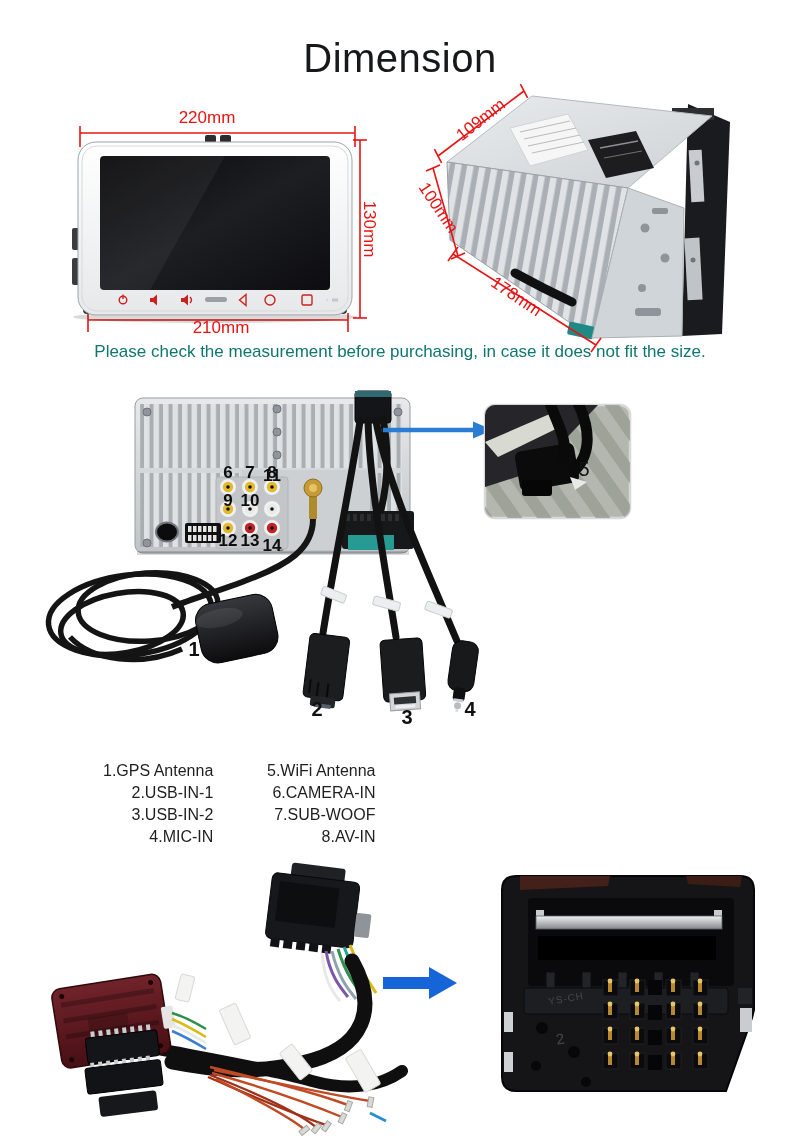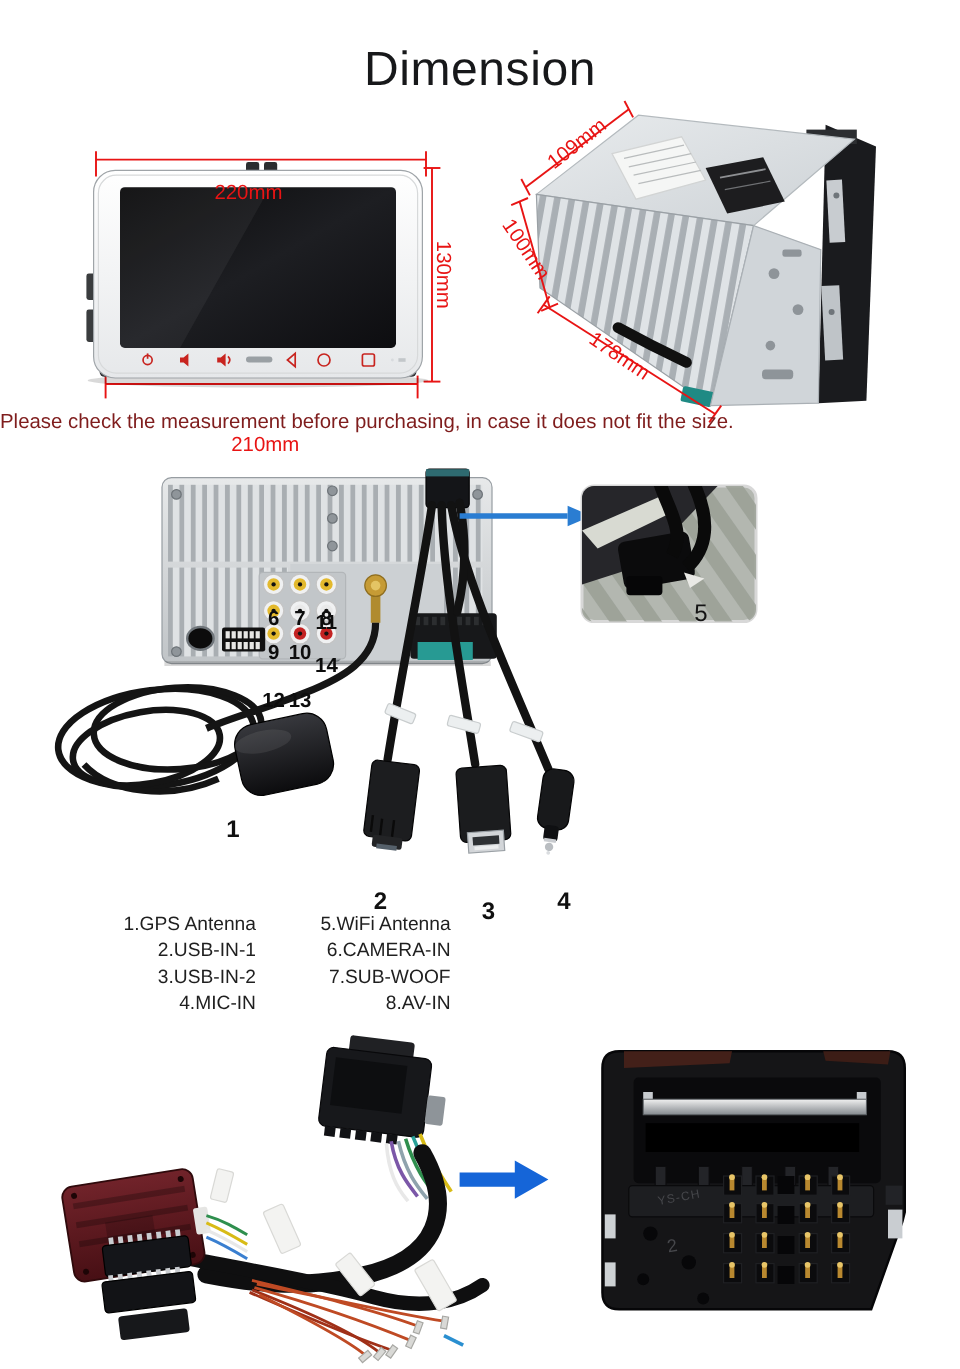--- a/index.html
+++ b/index.html
@@ -1,23 +1,23 @@
 <!DOCTYPE html>
 <html><head>
 <meta charset="utf-8">
 <style>
   html,body{margin:0;padding:0;background:#ffffff;}
   #canvas{position:relative;width:800px;height:1141px;background:#ffffff;overflow:hidden;
           font-family:"Liberation Sans","DejaVu Sans",sans-serif;}
   .abs{position:absolute;}
-  .ctr{transform:translate(-50%,-50%);margin-top:43px;}
+  .ctr{transform:translate(-50%,-50%);}
   #page-title{left:0;top:36px;width:800px;text-align:center;font-size:40px;font-weight:300;
               color:#17181a;letter-spacing:.5px;}
   .dim{color:#e81414;font-size:17px;font-weight:400;white-space:nowrap;}
-  #note{left:0;top:342px;width:800px;font-size:17px;color:#7f1d1d;}
+  #note{left:0;top:342px;width:800px;text-align:center;font-size:17px;color:#0f766e;}
   .jacknum{font-size:17px;font-weight:700;color:#0d0d0d;white-space:nowrap;}
   .cabnum{font-size:20px;font-weight:600;color:#101010;}
   .insetnum{font-size:20px;font-weight:400;color:#141414;}
   .legend-col{position:absolute;top:760px;}
   .legend-col span{display:block;line-height:22px;font-size:16px;color:#1f1f1f;white-space:nowrap;text-align:right;}
   .legend-col span.ind{padding-left:6px;}
   .mold{color:#46474b;letter-spacing:1px;white-space:nowrap;}
   svg{position:absolute;overflow:visible;}
 </style>
 </head>
@@ -357,21 +357,21 @@
   </svg>
 
   <span class="abs ctr jacknum" style="left:228px;top:473px">6</span>
   <span class="abs ctr jacknum" style="left:250px;top:473px">7</span>
   <span class="abs ctr jacknum" style="left:272px;top:473px">8</span>
   <span class="abs ctr jacknum" style="left:228px;top:501px">9</span>
   <span class="abs ctr jacknum" style="left:250px;top:501px">10</span>
   <span class="abs ctr jacknum" style="left:272px;top:476px">11</span>
   <span class="abs ctr jacknum" style="left:228px;top:541px">12</span>
   <span class="abs ctr jacknum" style="left:250px;top:541px">13</span>
-  <span class="abs ctr jacknum" style="left:272px;top:512px">14</span>
+  <span class="abs ctr jacknum" style="left:272px;top:546px">14</span>
 
   <span class="abs ctr cabnum" style="left:194px;top:649px">1</span>
   <span class="abs ctr cabnum" style="left:317px;top:709px">2</span>
   <span class="abs ctr cabnum" style="left:407px;top:717px">3</span>
   <span class="abs ctr cabnum" style="left:470px;top:709px">4</span>
   <span class="abs ctr insetnum" style="left:584px;top:469px">5</span>
 
   <div class="legend-col" style="left:103px">
     <span>1.GPS Antenna</span>
     <span>2.USB-IN-1</span>

